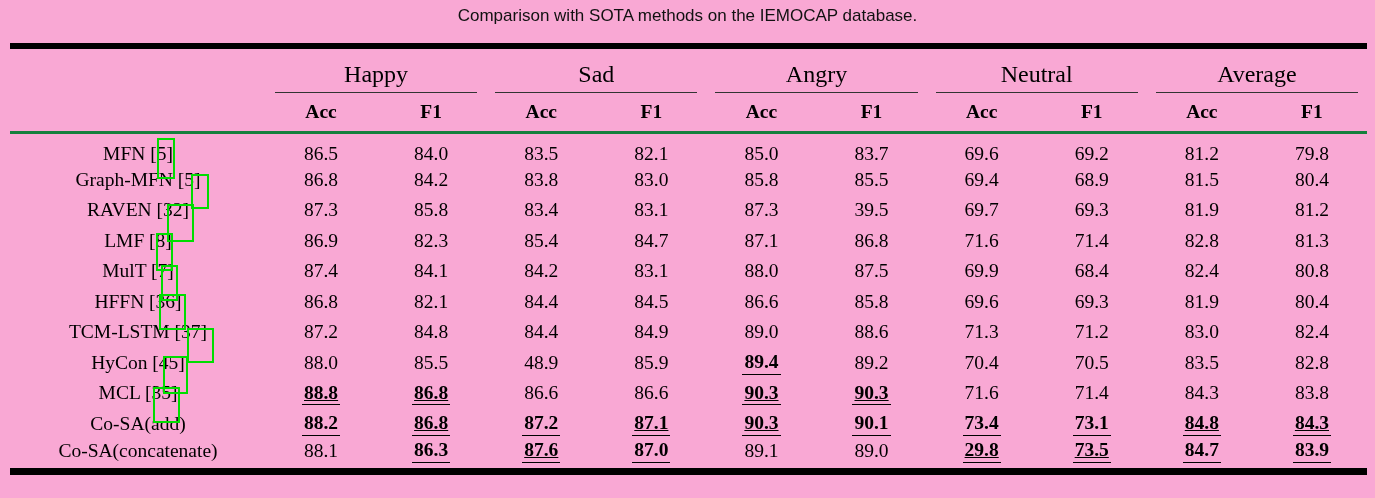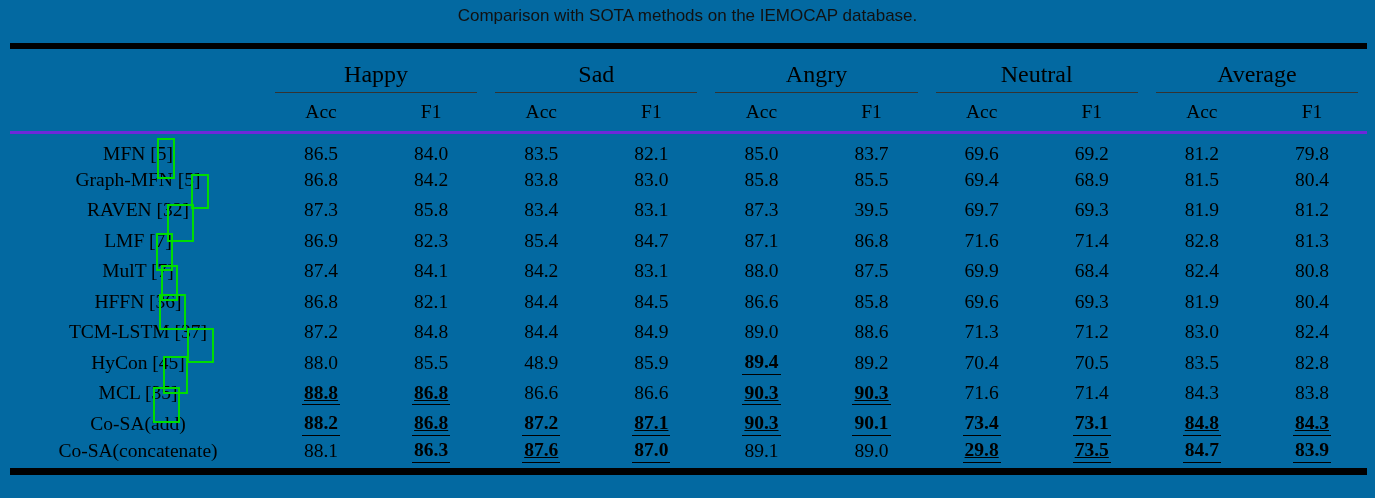--- a/index.html
+++ b/index.html
@@ -1,19 +1,19 @@
 <!DOCTYPE html>
 <html><head>
 <meta charset="utf-8">
 <style>
   html,body{margin:0;padding:0;background:#ffffff;}
   .page{
     position:relative;
     width:1375px;height:498px;
-    background:#0369a1;
+    background:#f9a8d4;
     overflow:hidden;
     color:#000;
   }
   .title{
     position:absolute;top:6px;left:0;right:0;
     text-align:center;
     font-family:"Liberation Sans","DejaVu Sans",sans-serif;
     font-size:17px;
     color:#111;
   }
@@ -36,21 +36,22 @@
   .grp-inner{
     margin:0 9px;
     padding-bottom:4px;
     border-bottom:1.6px solid #333;
     text-align:center;
     font-size:24px;
   }
   tr.subs{height:39px;}
   tr.subs th{
     text-align:center;vertical-align:middle;
-    border-bottom:3px solid #6d28d9;
+    border-bottom:3px solid #15803d;
+    font-weight:bold;
   }
   tbody tr{height:30.5px;}
   tbody td{
     text-align:center;vertical-align:middle;
     padding:0;
     white-space:nowrap;
   }
   tbody tr:first-child td{padding-top:9px;}
   tbody tr:last-child td{padding-bottom:5px;}
   .val{display:inline-block;padding:1px 2px 1px;line-height:1.05;}
@@ -158,21 +159,21 @@
           <td><span class="val">83.1</span></td>
           <td><span class="val">87.3</span></td>
           <td><span class="val">39.5</span></td>
           <td><span class="val">69.7</span></td>
           <td><span class="val">69.3</span></td>
           <td><span class="val">81.9</span></td>
           <td><span class="val">81.2</span></td>
         </tr>
         <tr>
       <td class="method">
-        <span class="val">LMF [7]</span>
+        <span class="val">LMF [8]</span>
       </td>
     <td><span class="val">86.9</span></td>
           <td><span class="val">82.3</span></td>
           <td><span class="val">85.4</span></td>
           <td><span class="val">84.7</span></td>
           <td><span class="val">87.1</span></td>
           <td><span class="val">86.8</span></td>
           <td><span class="val">71.6</span></td>
           <td><span class="val">71.4</span></td>
           <td><span class="val">82.8</span></td>

